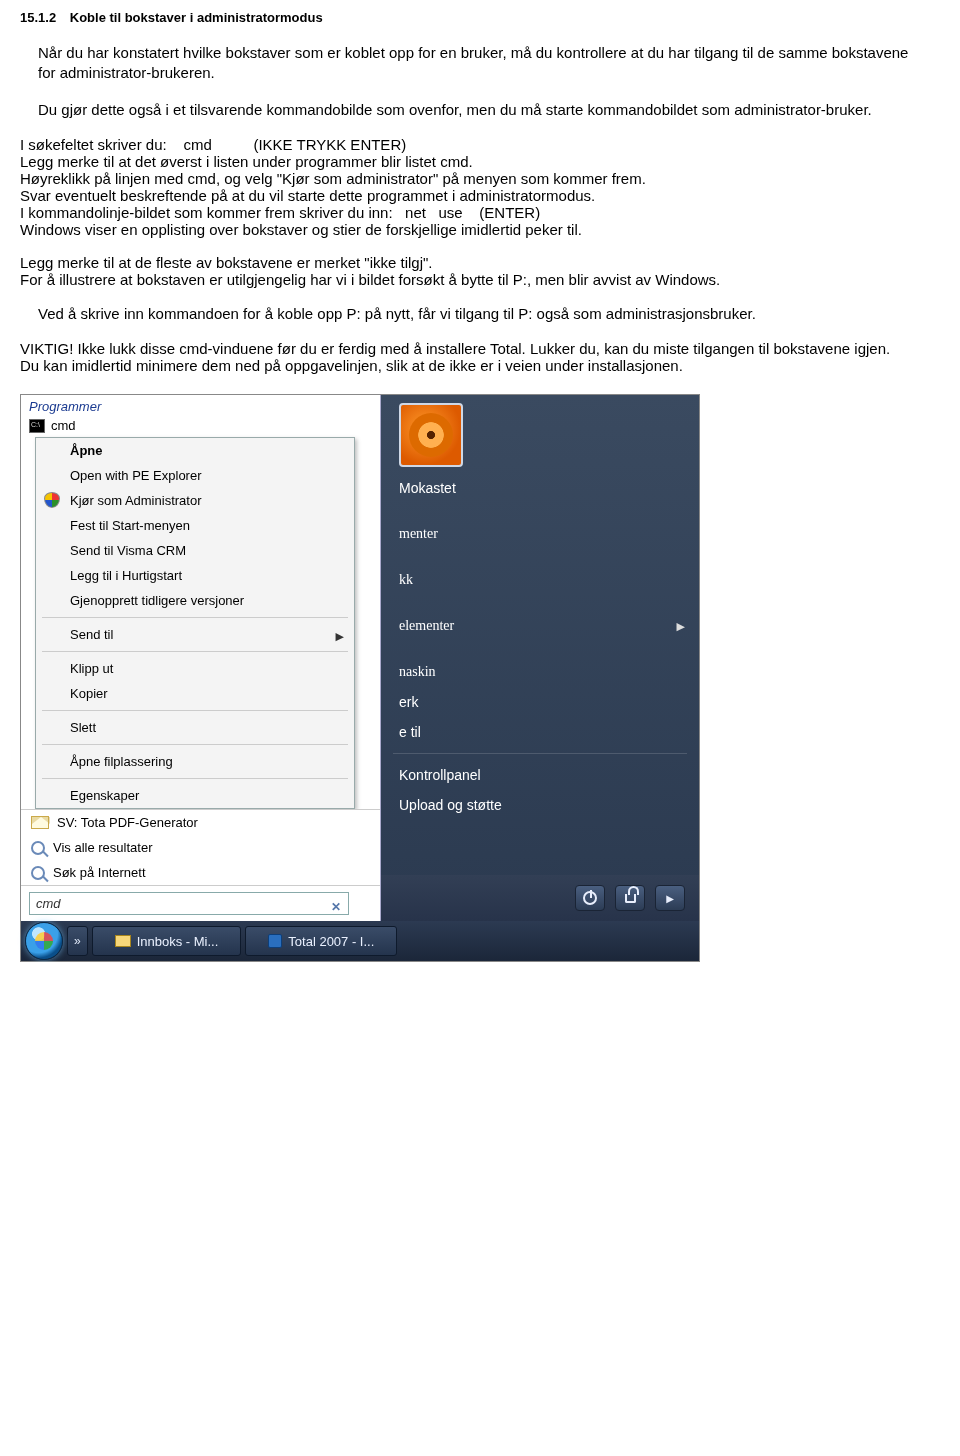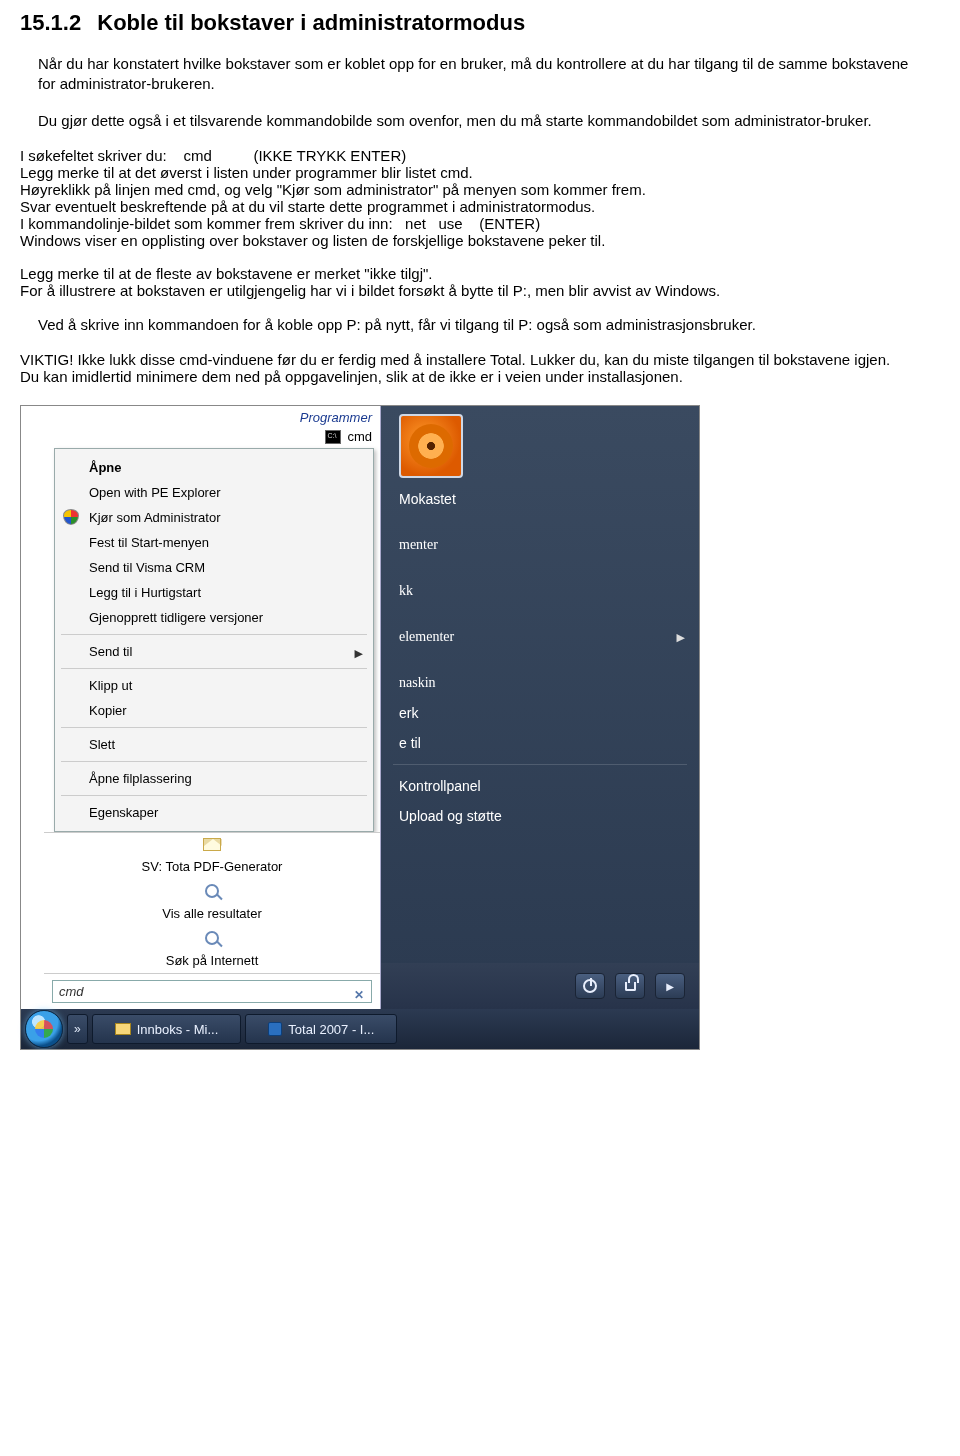--- a/index.html
+++ b/index.html
@@ -10,21 +10,21 @@
     font-family: Arial, Helvetica, sans-serif;
     font-size: 15px;
     color: #000;
     width: 960px;
   }
   .page {
     padding: 10px 40px 0 20px;
   }
   .heading {
     font-weight: bold;
-    font-size: 22px;
+    font-size: 13px;
     margin-bottom: 18px;
   }
   .heading .num { display:inline-block; margin-right:10px; }
   p { margin: 0 0 16px 18px; line-height: 1.35; }
   .block { margin-bottom: 16px; }
 
   
   .shot {
     margin-top: 20px;
     width: 680px;
@@ -38,21 +38,20 @@
   .shot-inner {
     display: flex;
     align-items: stretch;
   }
   .left-col {
     width: 360px;
     background: #fff;
     border-right: 1px solid #aac;
     display: flex;
     flex-direction: column;
-    align-items: flex-end;
   }
   .left-header {
     padding: 4px 8px 2px 8px;
     color: #1a3a90;
     font-style: italic;
     font-size: 13px;
   }
   .prog-line {
     padding: 2px 8px 4px 8px;
     display:flex; align-items:center; gap:6px;
@@ -61,21 +60,21 @@
   .cmd-icon {
     width:16px; height:14px; background:#000; border:1px solid #666; display:inline-block; position:relative;
   }
   .cmd-icon::after { content:"C:\\"; color:#ddd; font-size:7px; position:absolute; top:1px; left:1px; }
 
   .context-menu {
     margin: 0 6px 0 14px;
     background: #f4f4f4;
     border: 1px solid #9aa;
     box-shadow: 2px 2px 4px rgba(0,0,0,0.25);
-    padding: 6px 0;
+    padding: 0 0;
     width: 320px;
   }
   .ctx-item {
     padding: 5px 10px 5px 34px;
     position: relative;
     cursor: default;
   }
   .ctx-item.bold { font-weight: bold; }
   .ctx-sep { height:1px; background:#ccc; margin:4px 6px; }
   .ctx-item .arrow {
@@ -88,21 +87,20 @@
     border:1px solid #888;
   }
 
   .left-bottom {
     border-top: 1px solid #ccc;
     background: #fff;
   }
   .lb-row {
     display:flex; align-items:center; gap:8px;
     padding:5px 10px;
-    flex-direction:column;
   }
   .mail-icon {
     width:18px; height:13px; background:#fffbe0; border:1px solid #caa94a; position:relative;
   }
   .mail-icon::after{content:"";position:absolute;left:0;right:0;top:0;border-bottom:7px solid transparent;border-left:9px solid #caa94a;border-right:9px solid #caa94a;opacity:.4;}
   .mag {
     width:14px;height:14px;border:2px solid #6a8ab8;border-radius:50%;position:relative;display:inline-block;
   }
   .mag::after{content:"";position:absolute;width:7px;height:2px;background:#6a8ab8;transform:rotate(45deg);right:-6px;bottom:-2px;}
 
@@ -220,21 +218,21 @@
 
   <p>Når du har konstatert hvilke bokstaver som er koblet opp for en bruker, må du kontrollere at du har tilgang til de samme bokstavene for administrator-brukeren.</p>
   <p>Du gjør dette også i et tilsvarende kommandobilde som ovenfor, men du må starte kommandobildet som administrator-bruker.</p>
 
   <div class="block">
     <div style="white-space:pre;">I søkefeltet skriver du:    cmd          (IKKE TRYKK ENTER)</div>
     <div>Legg merke til at det øverst i listen under programmer blir listet cmd.</div>
     <div>Høyreklikk på linjen med cmd, og velg "Kjør som administrator" på menyen som kommer frem.</div>
     <div>Svar eventuelt beskreftende på at du vil starte dette programmet i administratormodus.</div>
     <div style="white-space:pre;">I kommandolinje-bildet som kommer frem skriver du inn:   net   use    (ENTER)</div>
-    <div>Windows viser en opplisting over bokstaver og listen de forskjellige bokstavene peker til.</div>
+    <div>Windows viser en opplisting over bokstaver og stier de forskjellige imidlertid peker til.</div>
   </div>
 
   <div class="block">
     <div>Legg merke til at de fleste av bokstavene er merket "ikke tilgj".</div>
     <div>For å illustrere at bokstaven er utilgjengelig har vi i bildet forsøkt å bytte til P:, men blir avvist av Windows.</div>
   </div>
 
   <p>Ved å skrive inn kommandoen for å koble opp P: på nytt, får vi tilgang til P: også som administrasjonsbruker.</p>
 
   <div class="block">

